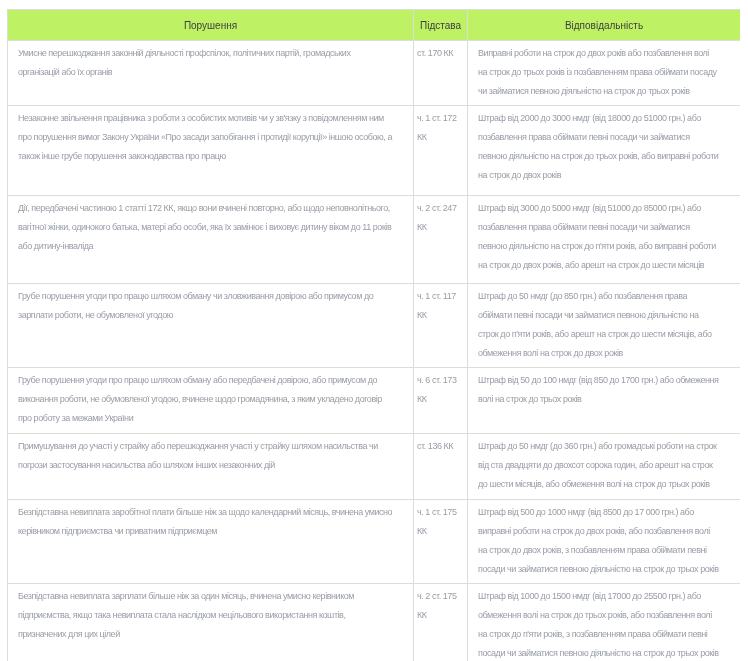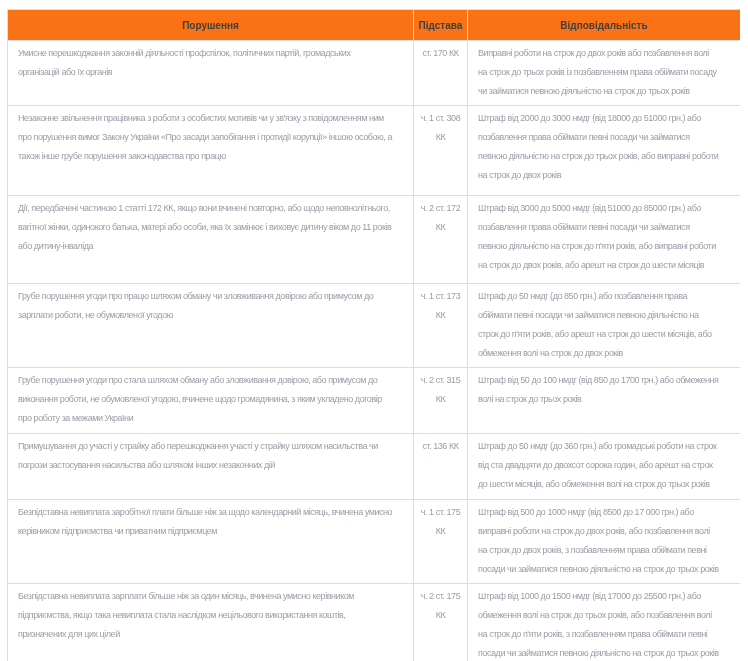--- a/index.html
+++ b/index.html
@@ -28,40 +28,39 @@
     table-layout: fixed;
   }
   col.c-violation { width: 406px; }
   col.c-basis { width: 54px; }
   col.c-resp { width: 273px; }
 
   table.penalties th {
     border: 1px solid #dcdcdc;
     height: 30px;
     font-size: 10px;
-    font-weight: bold;
+    font-weight: normal;
     color: #3d4043;
     text-align: center;
     vertical-align: middle;
     padding: 0 4px;
-    background: #f97316;
+    background: #bef264;
   }
   table.penalties td {
     border: 1px solid #dcdcdc;
     vertical-align: top;
     font-size: 9px;
     letter-spacing: -0.45px;
     line-height: 19px;
     color: #989da6;
     padding: 3px 20px 4px 10px;
     background: #ffffff;
     overflow: hidden;
   }
   table.penalties td.basis {
-    text-align: center;
     padding: 3px 3px 4px 3px;
   }
   
   tr.row-0 { height: 64px; }
   tr.row-1 { height: 90px; margin-top: 28px; }
   tr.row-2 { height: 88px; }
   tr.row-3 { height: 78px; }
   tr.row-4 { height: 66px; }
   tr.row-5 { height: 66px; margin-top: 44px; }
   tr.row-6 { height: 84px; }
@@ -85,36 +84,36 @@
       </tr>
     </thead>
     <tbody>
       <tr class="row-0">
         <td class="violation">Умисне перешкоджання законній діяльності профспілок, політичних партій, громадських організацій або їх органів</td>
         <td class="basis">ст. 170 КК</td>
         <td class="resp">Виправні роботи на строк до двох років або позбавлення волі на строк до трьох років із позбавленням права обіймати посаду чи займатися певною діяльністю на строк до трьох років</td>
       </tr>
       <tr class="row-1">
         <td class="violation">Незаконне звільнення працівника з роботи з особистих мотивів чи у зв'язку з повідомленням ним про порушення вимог Закону України «Про засади запобігання і протидії корупції» іншою особою, а також інше грубе порушення законодавства про працю</td>
-        <td class="basis">ч. 1 ст. 308 КК</td>
+        <td class="basis">ч. 1 ст. 172 КК</td>
         <td class="resp">Штраф від 2000 до 3000 нмдг (від 18000 до 51000 грн.) або позбавлення права обіймати певні посади чи займатися певною діяльністю на строк до трьох років, або виправні роботи на строк до двох років</td>
       </tr>
       <tr class="row-2">
         <td class="violation">Дії, передбачені частиною 1 статті 172 КК, якщо вони вчинені повторно, або щодо неповнолітнього, вагітної жінки, одинокого батька, матері або особи, яка їх замінює і виховує дитину віком до 11 років або дитину-інваліда</td>
-        <td class="basis">ч. 2 ст. 172 КК</td>
+        <td class="basis">ч. 2 ст. 247 КК</td>
         <td class="resp">Штраф від 3000 до 5000 нмдг (від 51000 до 85000 грн.) або позбавлення права обіймати певні посади чи займатися певною діяльністю на строк до п'яти років, або виправні роботи на строк до двох років, або арешт на строк до шести місяців</td>
       </tr>
       <tr class="row-3">
         <td class="violation">Грубе порушення угоди про працю шляхом обману чи зловживання довірою або примусом до зарплати роботи, не обумовленої угодою</td>
-        <td class="basis">ч. 1 ст. 173 КК</td>
+        <td class="basis">ч. 1 ст. 117 КК</td>
         <td class="resp">Штраф до 50 нмдг (до 850 грн.) або позбавлення права обіймати певні посади чи займатися певною діяльністю на строк до п'яти років, або арешт на строк до шести місяців, або обмеження волі на строк до двох років</td>
       </tr>
       <tr class="row-4">
-        <td class="violation">Грубе порушення угоди про стала шляхом обману або зловживання довірою, або примусом до виконання роботи, не обумовленої угодою, вчинене щодо громадянина, з яким укладено договір про роботу за межами України</td>
-        <td class="basis">ч. 2 ст. 315 КК</td>
+        <td class="violation">Грубе порушення угоди про працю шляхом обману або передбачені довірою, або примусом до виконання роботи, не обумовленої угодою, вчинене щодо громадянина, з яким укладено договір про роботу за межами України</td>
+        <td class="basis">ч. 6 ст. 173 КК</td>
         <td class="resp">Штраф від 50 до 100 нмдг (від 850 до 1700 грн.) або обмеження волі на строк до трьох років</td>
       </tr>
       <tr class="row-5">
         <td class="violation">Примушування до участі у страйку або перешкоджання участі у страйку шляхом насильства чи погрози застосування насильства або шляхом інших незаконних дій</td>
         <td class="basis">ст. 136 КК</td>
         <td class="resp">Штраф до 50 нмдг (до 360 грн.) або громадські роботи на строк від ста двадцяти до двохсот сорока годин, або арешт на строк до шести місяців, або обмеження волі на строк до трьох років</td>
       </tr>
       <tr class="row-6">
         <td class="violation">Безпідставна невиплата заробітної плати більше ніж за щодо календарний місяць, вчинена умисно керівником підприємства чи приватним підприємцем</td>
         <td class="basis">ч. 1 ст. 175 КК</td>

